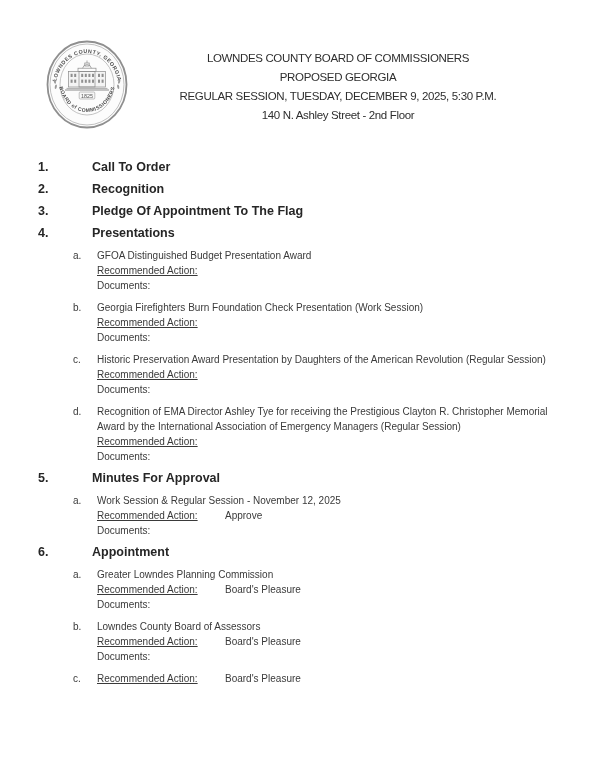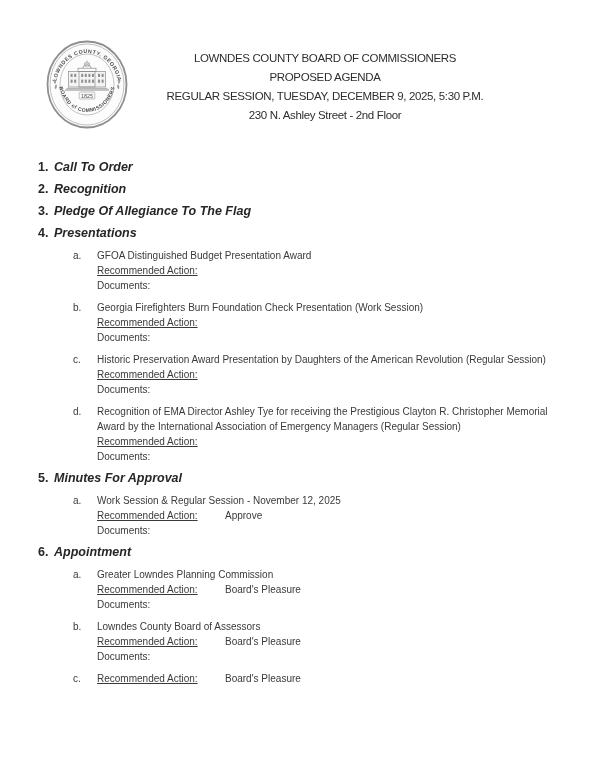--- a/index.html
+++ b/index.html
@@ -19,21 +19,21 @@
   
   .seal {
     position: absolute;
     left: 46px;
     top: 40px;
     width: 82px;
     height: 89px;
   }
   .header-text {
     position: absolute;
-    left: 138px;
+    left: 151px;
     top: 49px;
     width: 374px;
     text-align: center;
     font-size: 11.5px;
     line-height: 19px;
     letter-spacing: -0.35px;
     color: #2e2e2e;
   }
   .header-line { white-space: nowrap; }
   
@@ -49,21 +49,21 @@
   .section { margin-top: 7px; }
   .section:first-child { margin-top: 0; }
   .section-head {
     position: relative;
     font-weight: bold;
     font-size: 12.5px;
     line-height: 15px;
     color: #262626;
   }
   .section-number { position: absolute; left: 38px; top: 0; }
-  .section-title { display: block; margin-left: 54px; font-style: italic; }
+  .section-title { display: block; margin-left: 92px; }
   .subitem { position: relative; margin-top: 7px; }
   .item-letter { position: absolute; left: 73px; top: 0; }
   .item-body { margin-left: 97px; width: 470px; }
   .action-row { }
   .action-label { display: inline-block; min-width: 128px; text-decoration: underline; }
   .action-value { }
   .docs-row { }
 </style>
 </head>
 <body>
@@ -119,42 +119,42 @@
       <ellipse cx="9.8" cy="46.8" rx="1" ry="2.3" transform="rotate(12 9.8 46.8)"></ellipse>
     </g>
     <g fill="#9a9a9a">
       <ellipse cx="73.2" cy="41.5" rx="1" ry="2.3" transform="rotate(16 73.2 41.5)"></ellipse>
       <ellipse cx="72.2" cy="46.8" rx="1" ry="2.3" transform="rotate(-12 72.2 46.8)"></ellipse>
     </g>
   </svg>
 
   <div class="header-text">
     <div class="header-line">LOWNDES COUNTY BOARD OF COMMISSIONERS</div>
-    <div class="header-line">PROPOSED AGENDA</div>
+    <div class="header-line">PROPOSED GEORGIA</div>
     <div class="header-line">REGULAR SESSION, TUESDAY, DECEMBER 9, 2025, 5:30 P.M.</div>
-    <div class="header-line">230 N. Ashley Street - 2nd Floor</div>
+    <div class="header-line">140 N. Ashley Street - 2nd Floor</div>
   </div>
 
   <main class="agenda">
       <section class="section">
         <div class="section-head">
           <span class="section-number">1.</span>
           <span class="section-title">Call To Order</span>
         </div>
       </section>
       <section class="section">
         <div class="section-head">
           <span class="section-number">2.</span>
           <span class="section-title">Recognition</span>
         </div>
       </section>
       <section class="section">
         <div class="section-head">
           <span class="section-number">3.</span>
-          <span class="section-title">Pledge Of Allegiance To The Flag</span>
+          <span class="section-title">Pledge Of Appointment To The Flag</span>
         </div>
       </section>
       <section class="section">
         <div class="section-head">
           <span class="section-number">4.</span>
           <span class="section-title">Presentations</span>
         </div>
         <div class="subitem">
           <span class="item-letter">a.</span>
           <div class="item-body">

